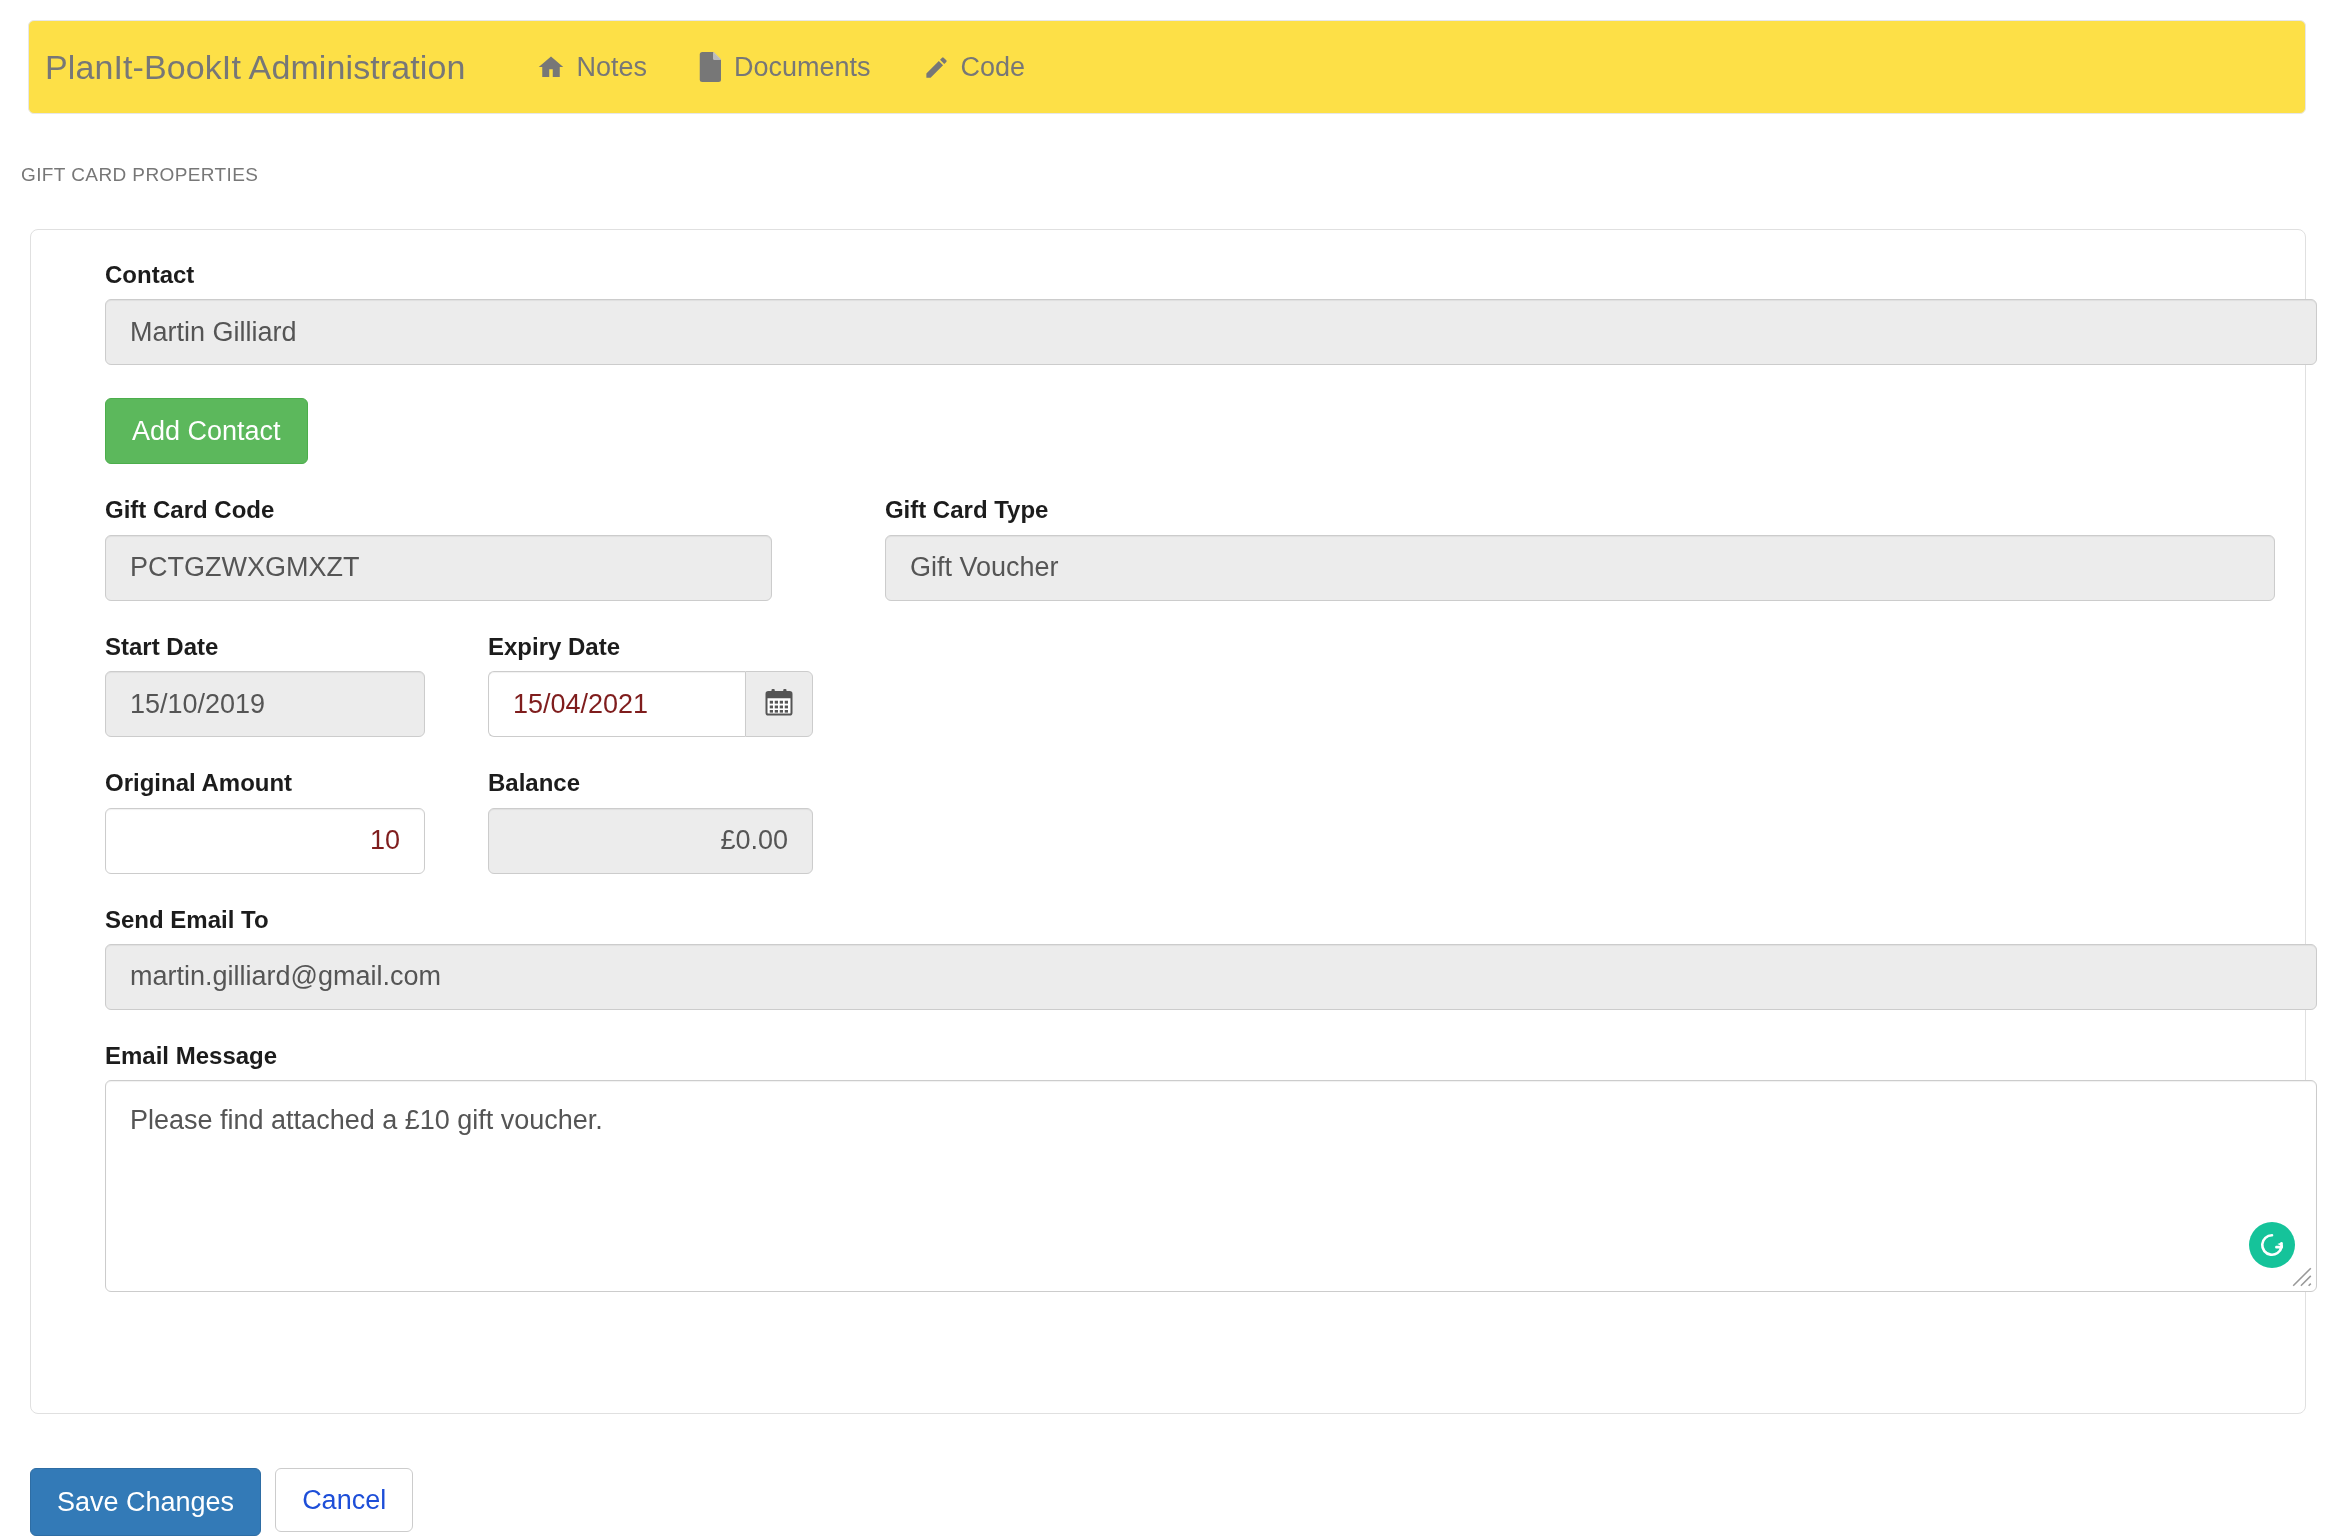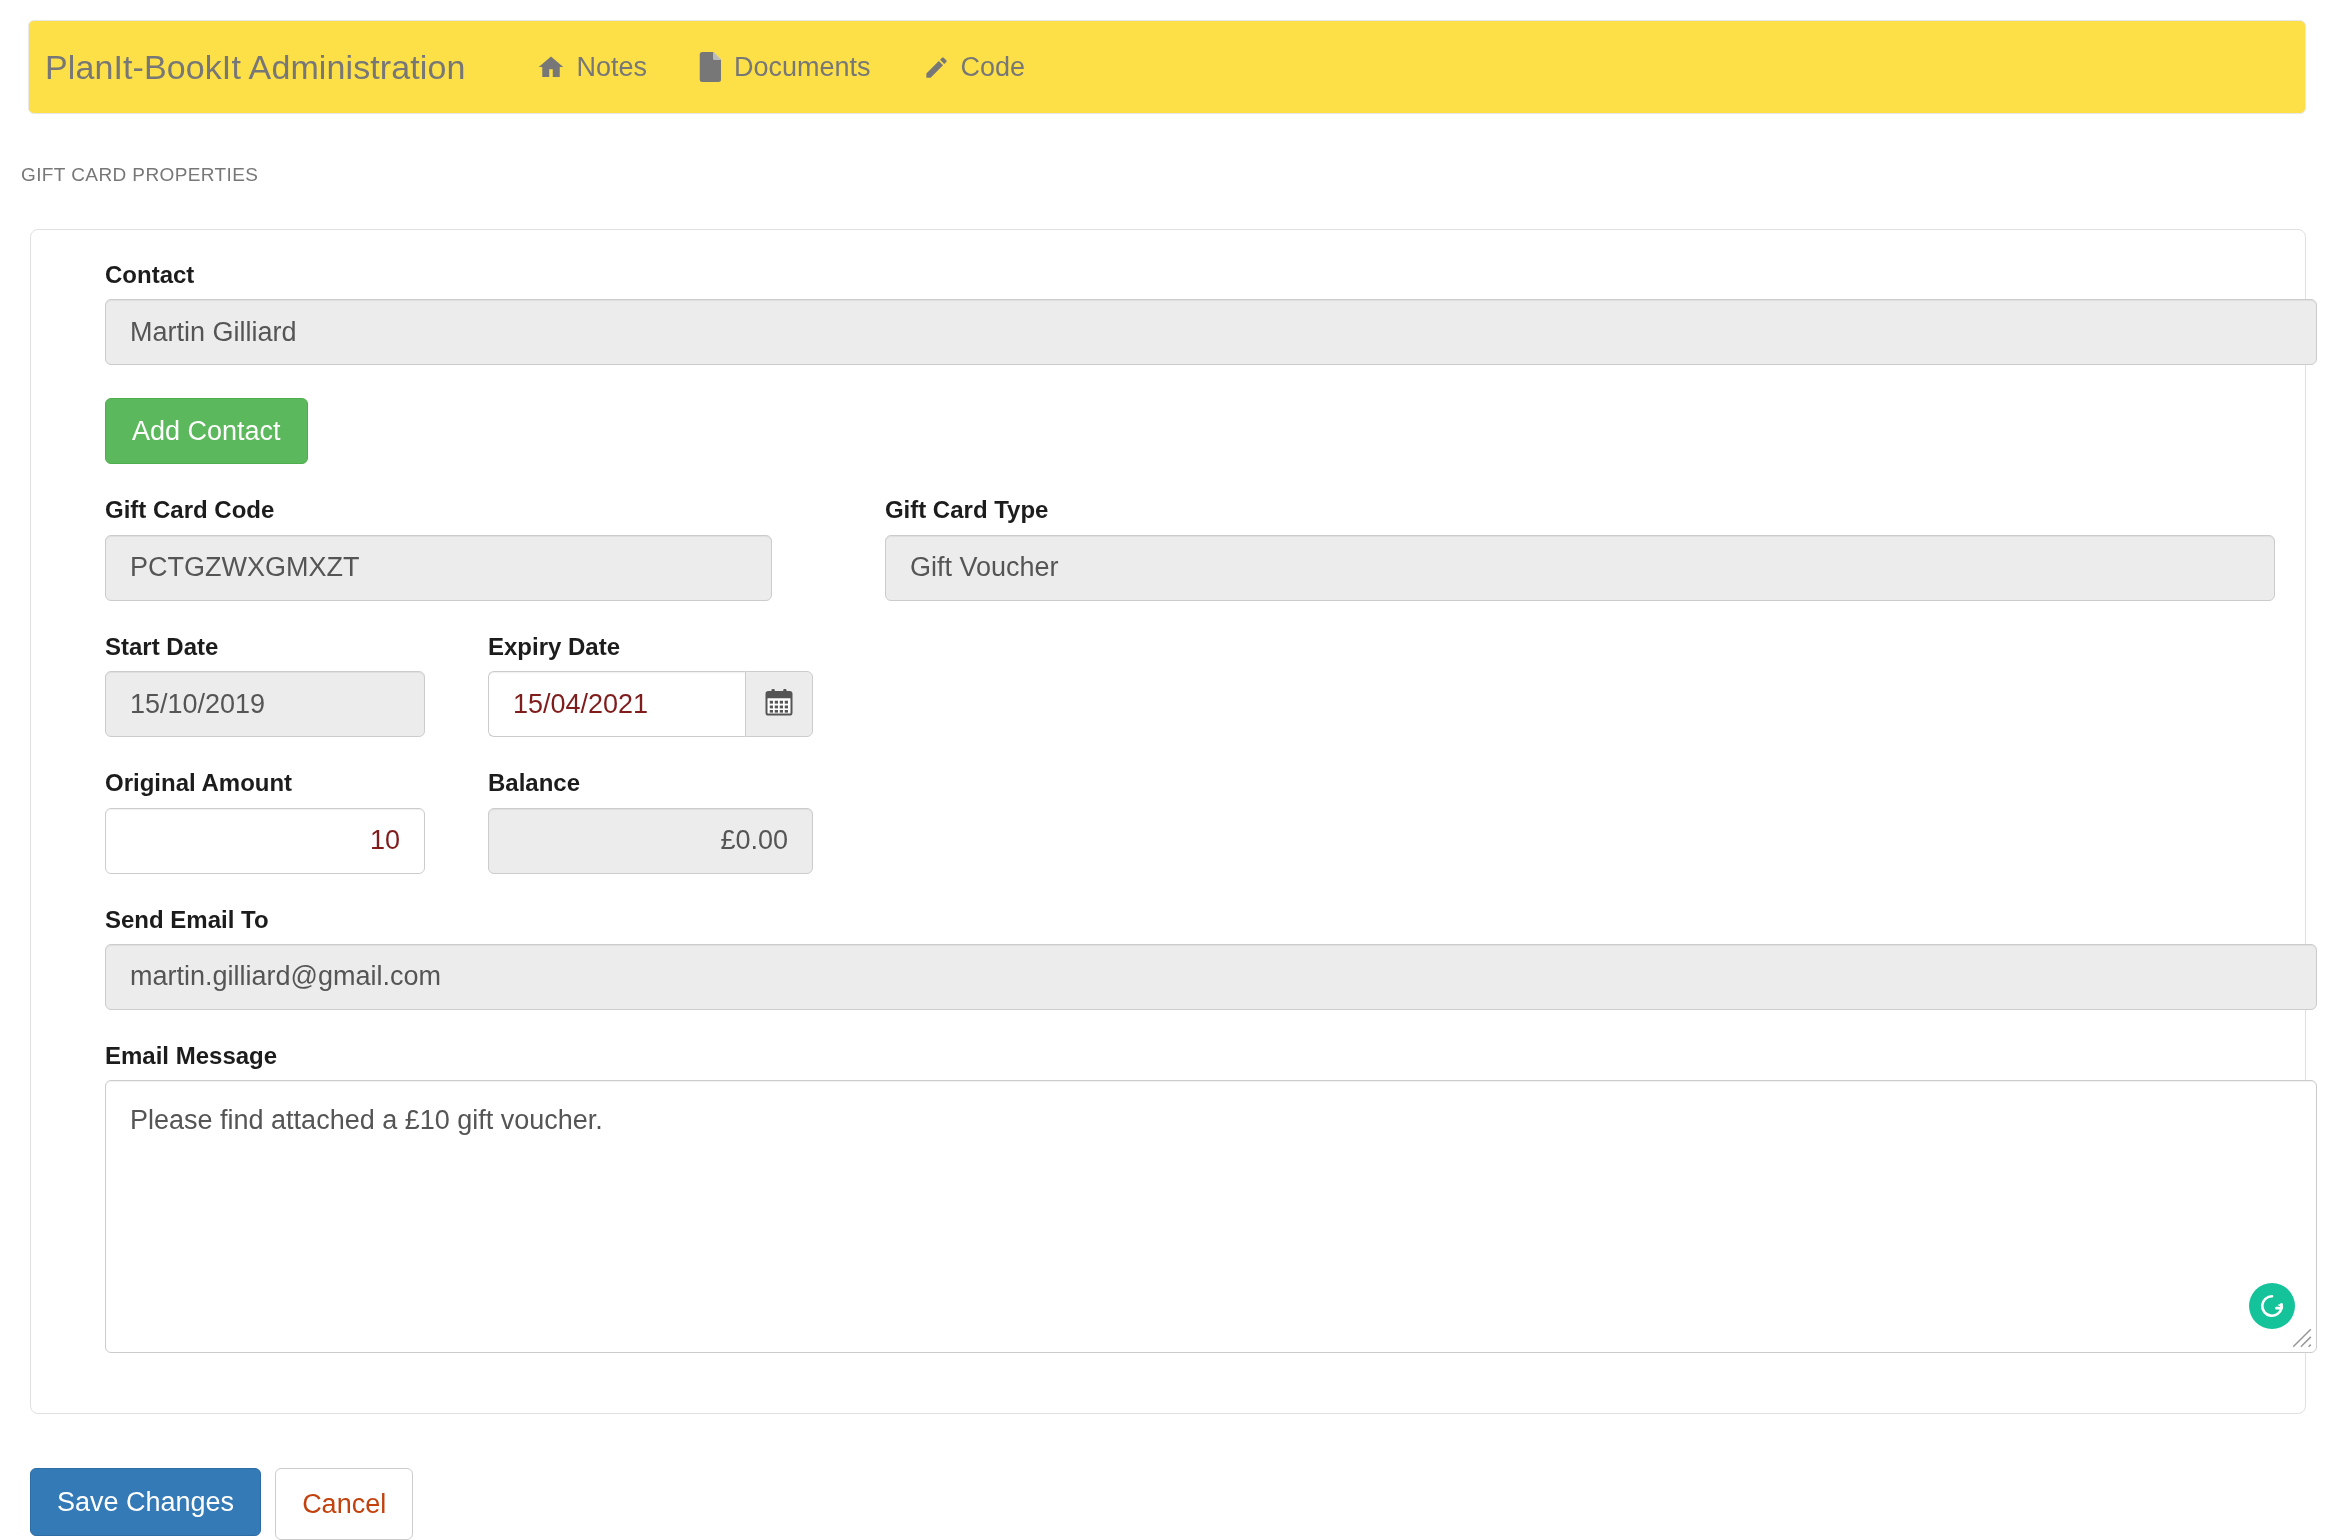--- a/index.html
+++ b/index.html
@@ -146,22 +146,22 @@
   .btn-primary {
     background: #337ab7;
     border-color: #2e6da4;
     color: #ffffff;
     height: 68px;
     padding: 0 26px;
   }
   .btn-default {
     background: #ffffff;
     border-color: #cccccc;
-    color: #c2410c;
-    height: 72px;
+    color: #1d4ed8;
+    height: 64px;
     padding: 0 26px;
   }
 
   
   .grid-row { display: flex; }
   .col-code   { width: 710px; margin-right: 113px; }
   .col-type   { width: 1480px; }
   .col-date-a { width: 320px; margin-right: 63px; }
   .col-date-b { width: 325px; }
 
@@ -185,21 +185,21 @@
     align-items: center;
     justify-content: center;
     cursor: pointer;
   }
 
   .email-field { width: 2212px; }
 
   .textarea-wrap {
     position: relative;
     width: 2212px;
-    height: 273px;
+    height: 212px;
   }
   .textarea-box {
     width: 100%;
     height: 100%;
     border: 1px solid #cccccc;
     border-radius: 6px;
     background: #ffffff;
     font-size: 27px;
     color: #555555;
     padding: 22px 24px;

